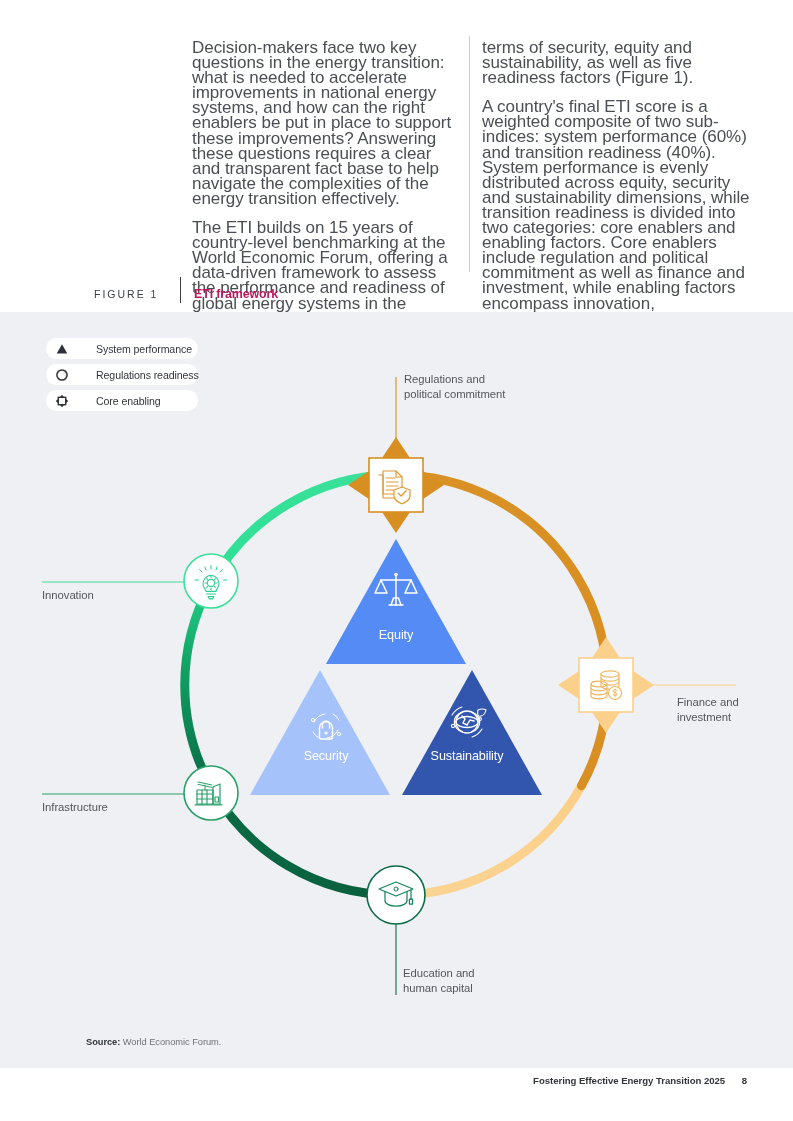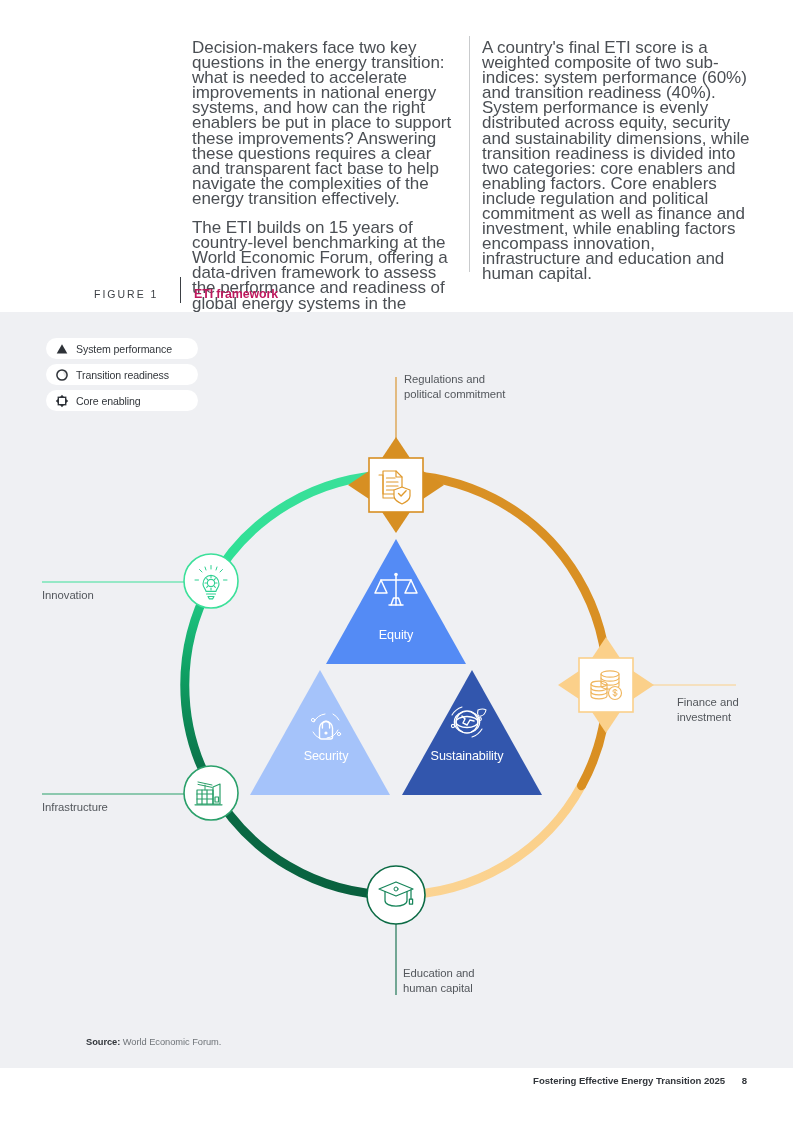--- a/index.html
+++ b/index.html
@@ -90,20 +90,21 @@
     z-index: 40;
   }
   .legend-pill {
     display: flex;
     align-items: center;
     height: 21px;
     margin-bottom: 5px;
     background: #ffffff;
     border-radius: 11px;
     padding-left: 9px;
+    gap: 20px;
   }
   .legend-ico {
     width: 14px; height: 14px;
     flex: 0 0 14px;
     margin-right: 7px;
     display: block;
   }
   .legend-txt {
     font-size: 10.6px;
     color: #32363b;
@@ -159,20 +160,21 @@
 
 <div id="page">
 
   <div class="text-area">
     <div class="col col-left">
       <p>Decision-makers face two key questions in the energy transition: what is needed to accelerate improvements in national energy systems, and how can the right enablers be put in place to support these improvements? Answering these questions requires a clear and transparent fact base to help navigate the complexities of the energy transition effectively.</p>
       <p>The ETI builds on 15 years of country-level benchmarking at the World Economic Forum, offering a data-driven framework to assess the performance and readiness of global energy systems in the transition. Covering 211 countries, the ETI evaluates current energy system performance in</p>
     </div>
     <div class="col-divider"></div>
     <div class="col col-right">
+      <p>terms of security, equity and sustainability, as well as five readiness factors (Figure 1).</p>
       <p>A country's final ETI score is a weighted composite of two sub-indices: system performance (60%) and transition readiness (40%). System performance is evenly distributed across equity, security and sustainability dimensions, while transition readiness is divided into two categories: core enablers and enabling factors. Core enablers include regulation and political commitment as well as finance and investment, while enabling factors encompass innovation, infrastructure and education and human capital.</p>
     </div>
   </div>
 
   <div class="fig-caption">
     <span class="fig-label">FIGURE 1</span>
     <span class="fig-sep"></span>
     <span class="fig-title">ETI framework</span>
   </div>
 
@@ -185,21 +187,21 @@
         <polygon points="7,2.2 12.3,11.6 1.7,11.6" fill="#2e3238"></polygon>
       </svg>
       <span class="legend-txt">System performance</span>
     </div>
 
     <div class="legend-pill">
       <svg class="legend-ico" viewBox="0 0 14 14">
         <circle cx="7" cy="7" r="5.1" fill="none" stroke="#2e3238" stroke-width="1.5"></circle>
         <path d="M7 1.9 A5.1 5.1 0 0 1 10.6 10.6 Z" fill="#2e3238" opacity="0.12"></path>
       </svg>
-      <span class="legend-txt">Transition readiness</span>
+      <span class="legend-txt">Regulations readiness</span>
     </div>
 
     <div class="legend-pill">
       <svg class="legend-ico" viewBox="0 0 14 14">
         <rect x="3.3" y="3.3" width="7.4" height="7.4" fill="none" stroke="#2e3238" stroke-width="1.4"></rect>
         <polygon points="7,0.8 8.9,3.0 5.1,3.0" fill="#2e3238"></polygon>
         <polygon points="7,13.2 8.9,11.0 5.1,11.0" fill="#2e3238"></polygon>
         <polygon points="0.8,7 3.0,5.1 3.0,8.9" fill="#2e3238"></polygon>
         <polygon points="13.2,7 11.0,5.1 11.0,8.9" fill="#2e3238"></polygon>
       </svg>

